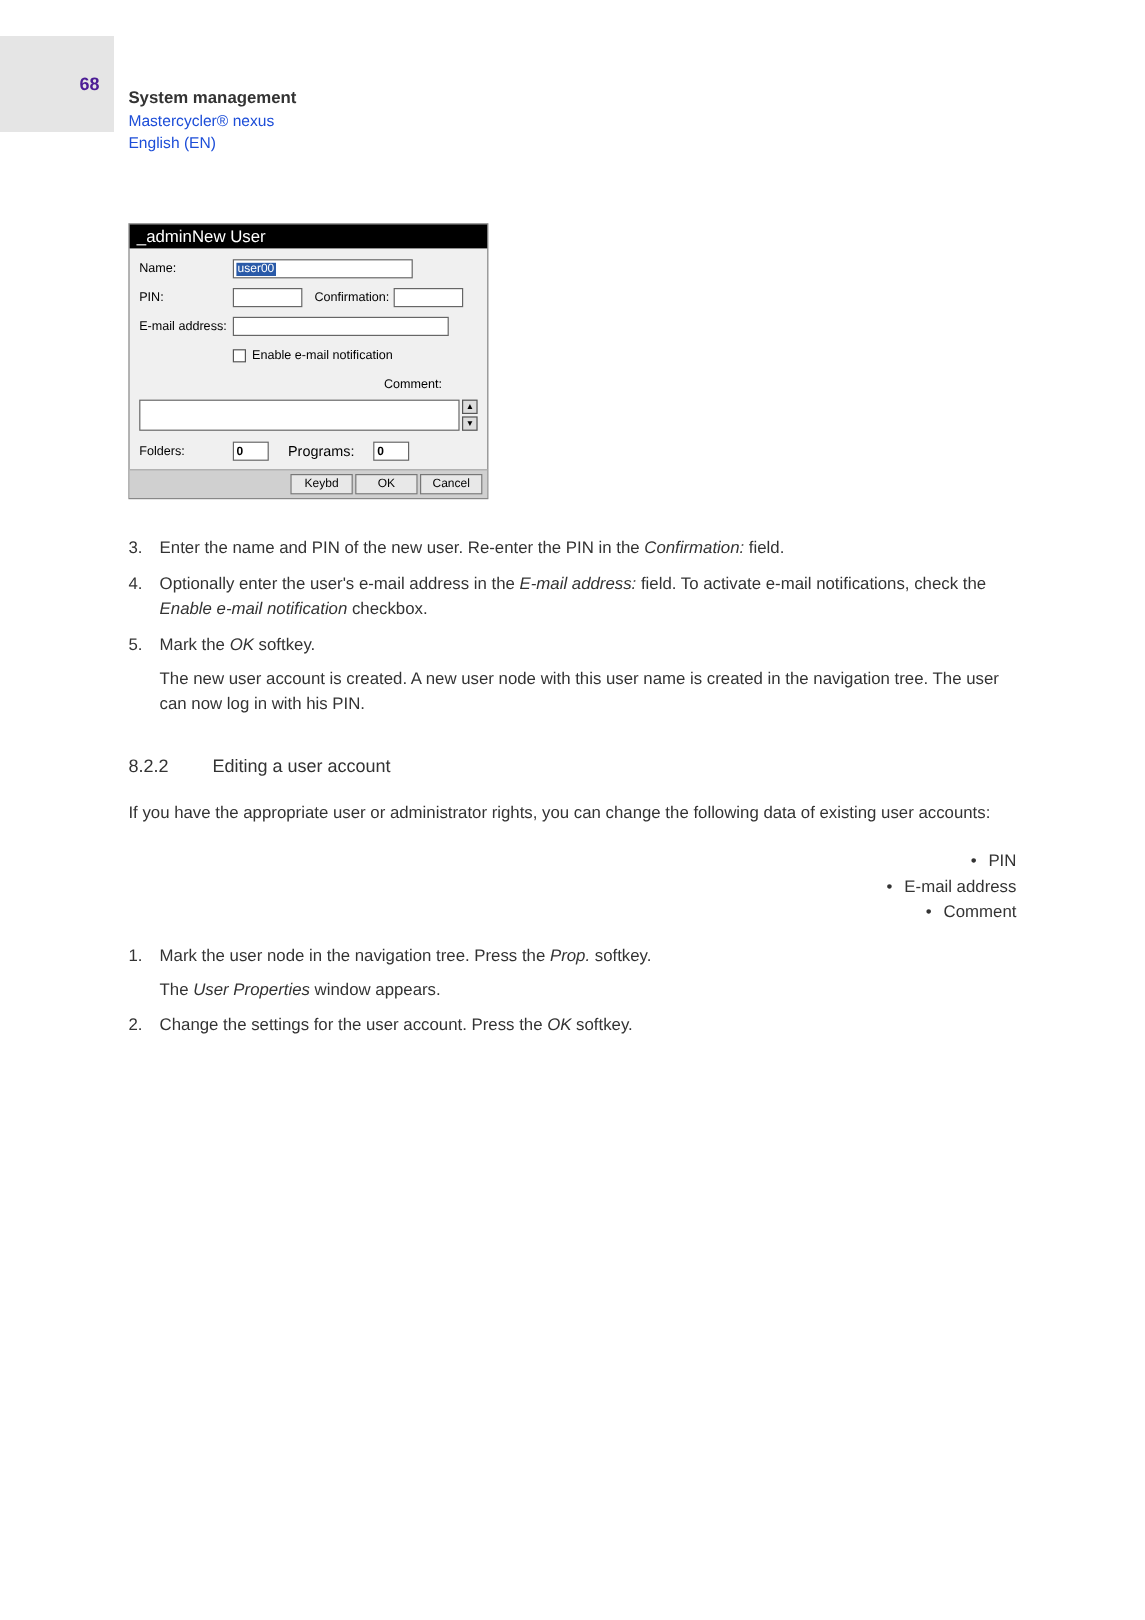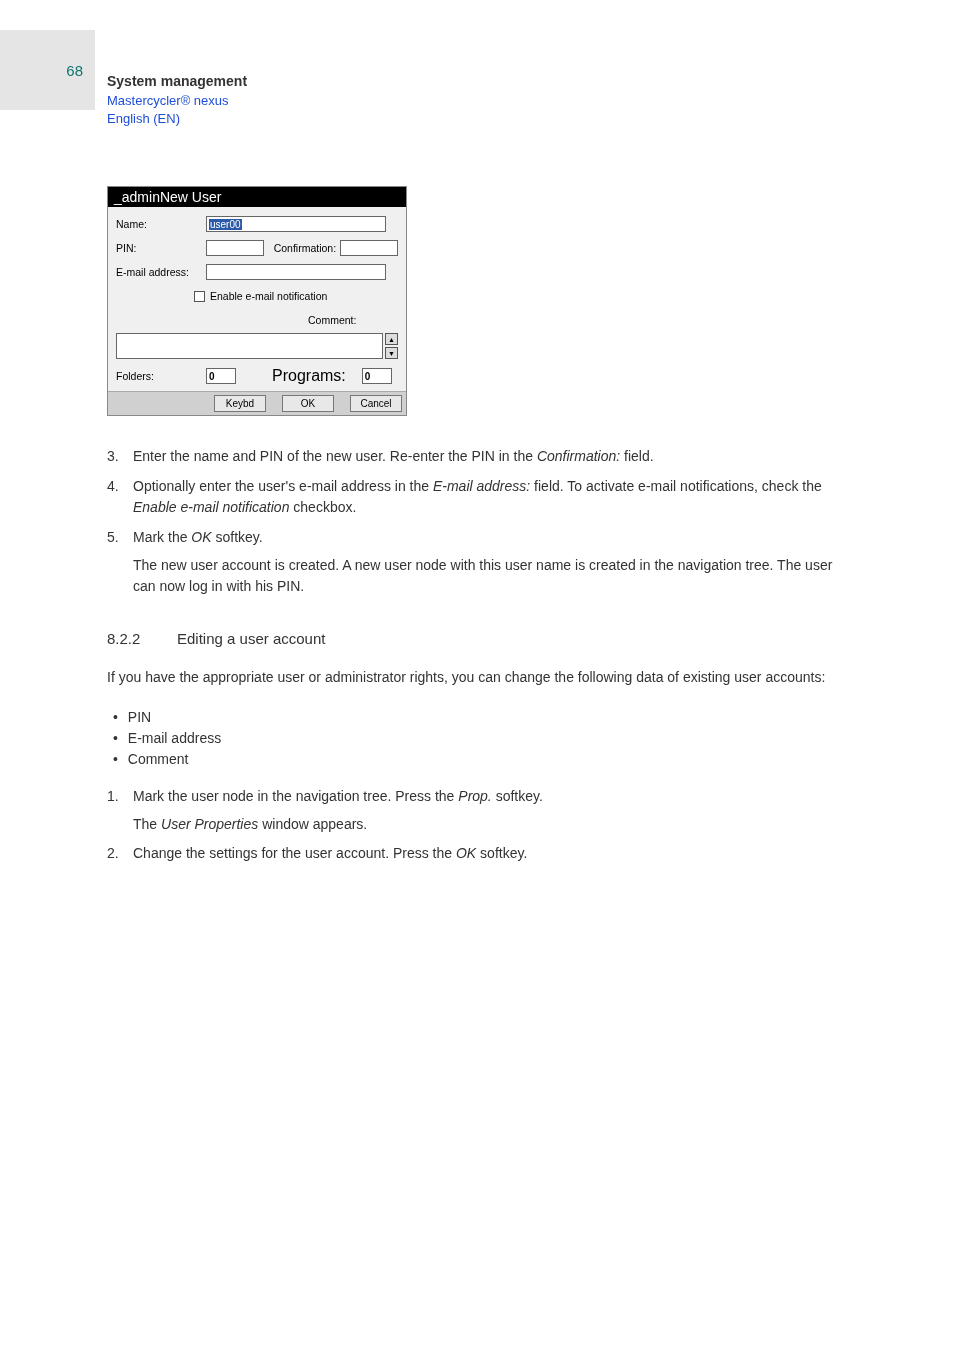--- a/index.html
+++ b/index.html
@@ -17,21 +17,21 @@
     left: 0;
     top: 30px;
     width: 95px;
     height: 80px;
     background: #e5e5e5;
     display: flex;
     align-items: center;
     justify-content: flex-end;
     padding-right: 12px;
   }
-  .page-num { font-weight: normal; font-size: 15px; color: #0f766e; }
+  .page-num { font-weight: bold; font-size: 15px; color: #4c1d95; }
   .header {
     position: absolute;
     left: 107px;
     top: 72px;
     line-height: 1.4;
   }
   .header .title { font-weight: bold; font-size: 14px; }
   .header .sub { font-size: 13px; color: #1d4ed8; }
   .content {
     position: absolute;
@@ -58,21 +58,21 @@
   .dialog-body {
     padding: 8px 8px 4px 8px;
   }
   .drow {
     display: flex;
     align-items: center;
     margin-bottom: 6px;
     min-height: 18px;
   }
   .dlabel {
-    width: 90px;
+    width: 78px;
     font-size: 10.5px;
   }
   .dinput {
     border: 1px solid #666;
     background: #fff;
     height: 16px;
     font-size: 10px;
     padding: 0 2px;
     display: inline-flex;
     align-items: center;
@@ -115,21 +115,21 @@
     display: flex;
     align-items: center;
     justify-content: center;
   }
   .dialog-footer {
     background: #d0d0d0;
     border-top: 1px solid #aaa;
     padding: 3px 4px;
     display: flex;
     justify-content: flex-end;
-    gap: 16px;
+    gap: 2px;
   }
   .fbtn {
     border: 1px solid #777;
     background: #e8e8e8;
     font-size: 10px;
     padding: 2px 0;
     width: 52px;
     text-align: center;
   }
   .instructions {
@@ -158,20 +158,21 @@
     margin-bottom: 20px;
     font-size: 15px;
     display: flex;
   }
   .sec-num { width: 70px; }
   .para { margin-bottom: 18px; line-height: 1.55; }
   ul.bullets {
     list-style: none;
     padding-left: 20px;
     margin-bottom: 16px;
+    text-align: right;
   }
   ul.bullets li::before {
     content: "• ";
     margin-left: -14px;
     padding-right: 6px;
   }
   ul.bullets li { line-height: 1.5; }
 </style>
 </head>
 <body>
@@ -189,21 +190,21 @@
 <div class="content">
 
   <div class="dialog">
     <div class="dialog-title">
       <span>_admin</span>
       <span>New User</span>
     </div>
     <div class="dialog-body">
       <div class="drow">
         <span class="dlabel">Name:</span>
-        <span class="dinput" style="width:180px;">
+        <span class="dinput" style="width:150px;">
           <span class="sel">user00</span>
         </span>
       </div>
       <div class="drow">
         <span class="dlabel">PIN:</span>
         <span class="dinput" style="width:58px;"></span>
         <span style="margin-left:10px;font-size:10.5px;">Confirmation:</span>
         <span class="dinput" style="width:58px;margin-left:4px;"></span>
       </div>
       <div class="drow">
@@ -222,21 +223,21 @@
         <div class="spinner">
           <div class="spin-btn">▲</div>
           <div class="spin-btn">▼</div>
         </div>
       </div>
       <div class="drow" style="margin-top:8px;margin-bottom:2px;">
         <span class="dlabel">Folders:</span>
         <span class="dinput" style="width:30px;">
           <span style="font-weight:bold;">0</span>
         </span>
-        <span style="margin-left:36px;font-size:16px;">Programs:</span>
+        <span style="margin-left:16px;font-size:12px;">Programs:</span>
         <span class="dinput" style="width:30px;margin-left:16px;">
           <span style="font-weight:bold;">0</span>
         </span>
       </div>
     </div>
     <div class="dialog-footer">
       <div class="fbtn">Keybd</div>
       <div class="fbtn">OK</div>
       <div class="fbtn">Cancel</div>
     </div>

